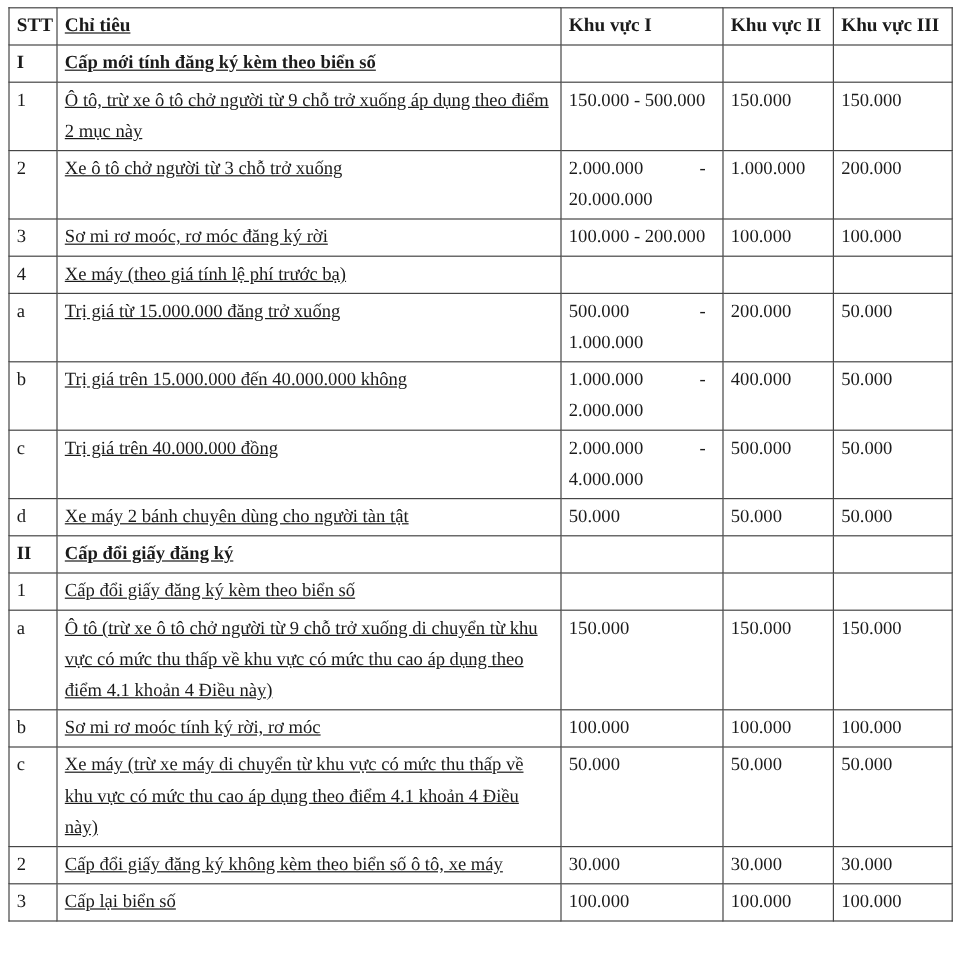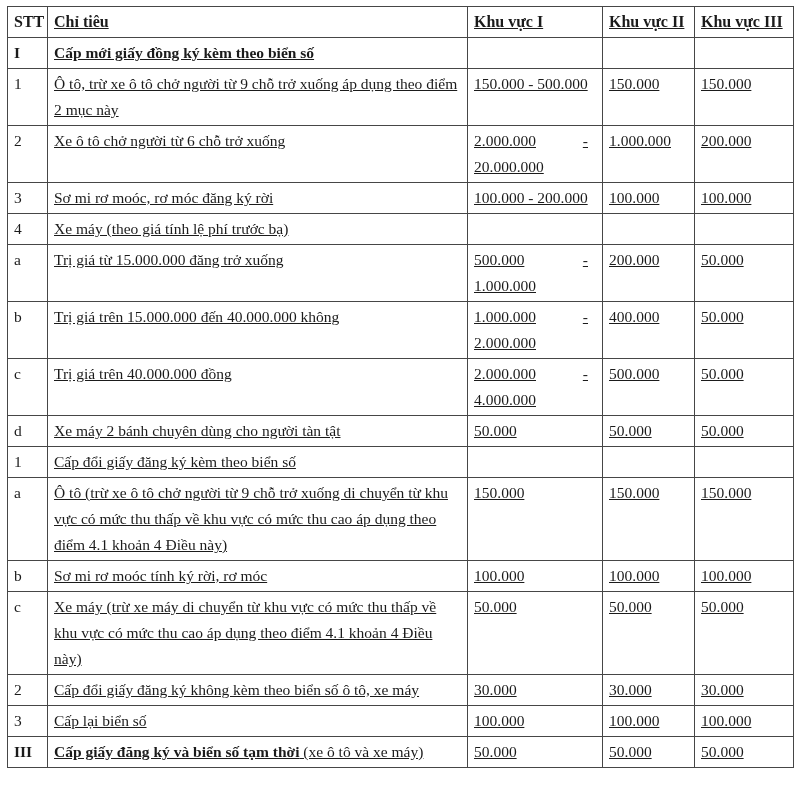--- a/index.html
+++ b/index.html
@@ -20,21 +20,21 @@
     padding:2px 6px;
     text-align:left;
     font-weight:normal;
     box-sizing:border-box;
     overflow:hidden;
   }
   .fee th { font-weight:bold; font-size:16px; }
   .th-stt, .c-stt { padding-left:5px; padding-right:2px; }
   .th-label, .c-label { padding-left:9px; padding-right:8px;text-decoration:underline; }
   .c-label { text-align:justify; }
-  .th-val, .c-val { padding-left:8px; padding-right:4px;text-decoration:underline; }
+  .th-val, .c-val { padding-left:8px; padding-right:4px; }
   .c-val { white-space:nowrap; }
   tr.section .c-stt, tr.section .lbl-main { font-weight:bold; }
   .lbl-suffix { font-weight:normal; }
   .range { display:flex; justify-content:space-between; padding-right:8px; }
 </style>
 </head>
 <body>
 
 <div class="page">
   <table class="fee">
@@ -50,35 +50,35 @@
         <th class="th-stt">STT</th>
         <th class="th-label">Chỉ tiêu</th>
         <th class="th-val">Khu vực I</th>
         <th class="th-val">Khu vực II</th>
         <th class="th-val">Khu vực III</th>
       </tr>
     </thead>
     <tbody>
         <tr class="section">
           <td class="c-stt">I</td>
-          <td class="c-label"><span class="lbl-main">Cấp mới giấy đồng ký kèm theo biển số</span></td>
+          <td class="c-label"><span class="lbl-main">Cấp mới tính đăng ký kèm theo biển số</span></td>
           <td class="c-val"></td>
           <td class="c-val"></td>
           <td class="c-val"></td>
         </tr>
         <tr>
           <td class="c-stt">1</td>
           <td class="c-label"><span class="lbl-main">Ô tô, trừ xe ô tô chở người từ 9 chỗ trở xuống áp dụng theo điểm 2 mục này</span></td>
           <td class="c-val">150.000 - 500.000</td>
           <td class="c-val">150.000</td>
           <td class="c-val">150.000</td>
         </tr>
         <tr>
           <td class="c-stt">2</td>
-          <td class="c-label"><span class="lbl-main">Xe ô tô chở người từ 6 chỗ trở xuống</span></td>
+          <td class="c-label"><span class="lbl-main">Xe ô tô chở người từ 3 chỗ trở xuống</span></td>
           <td class="c-val">
             <div class="range">
               <span>2.000.000</span>
               <span class="dash">-</span>
             </div>
             <div>20.000.000</div>
           </td>
           <td class="c-val">1.000.000</td>
           <td class="c-val">200.000</td>
         </tr>
@@ -135,20 +135,27 @@
           <td class="c-val">500.000</td>
           <td class="c-val">50.000</td>
         </tr>
         <tr>
           <td class="c-stt">d</td>
           <td class="c-label"><span class="lbl-main">Xe máy 2 bánh chuyên dùng cho người tàn tật</span></td>
           <td class="c-val">50.000</td>
           <td class="c-val">50.000</td>
           <td class="c-val">50.000</td>
         </tr>
+        <tr class="section">
+          <td class="c-stt">II</td>
+          <td class="c-label"><span class="lbl-main">Cấp đổi giấy đăng ký</span></td>
+          <td class="c-val"></td>
+          <td class="c-val"></td>
+          <td class="c-val"></td>
+        </tr>
         <tr>
           <td class="c-stt">1</td>
           <td class="c-label"><span class="lbl-main">Cấp đổi giấy đăng ký kèm theo biển số</span></td>
           <td class="c-val"></td>
           <td class="c-val"></td>
           <td class="c-val"></td>
         </tr>
         <tr>
           <td class="c-stt">a</td>
           <td class="c-label"><span class="lbl-main">Ô tô (trừ xe ô tô chở người từ 9 chỗ trở xuống di chuyển từ khu vực có mức thu thấp về khu vực có mức thu cao áp dụng theo điểm 4.1 khoản 4 Điều này)</span></td>
@@ -177,22 +184,15 @@
           <td class="c-val">30.000</td>
           <td class="c-val">30.000</td>
         </tr>
         <tr>
           <td class="c-stt">3</td>
           <td class="c-label"><span class="lbl-main">Cấp lại biển số</span></td>
           <td class="c-val">100.000</td>
           <td class="c-val">100.000</td>
           <td class="c-val">100.000</td>
         </tr>
-        <tr class="section">
-          <td class="c-stt">III</td>
-          <td class="c-label"><span class="lbl-main">Cấp giấy đăng ký và biển số tạm thời</span><span class="lbl-suffix"> (xe ô tô và xe máy)</span></td>
-          <td class="c-val">50.000</td>
-          <td class="c-val">50.000</td>
-          <td class="c-val">50.000</td>
-        </tr>
       </tbody>
   </table>
 </div>
 
 </body></html>

